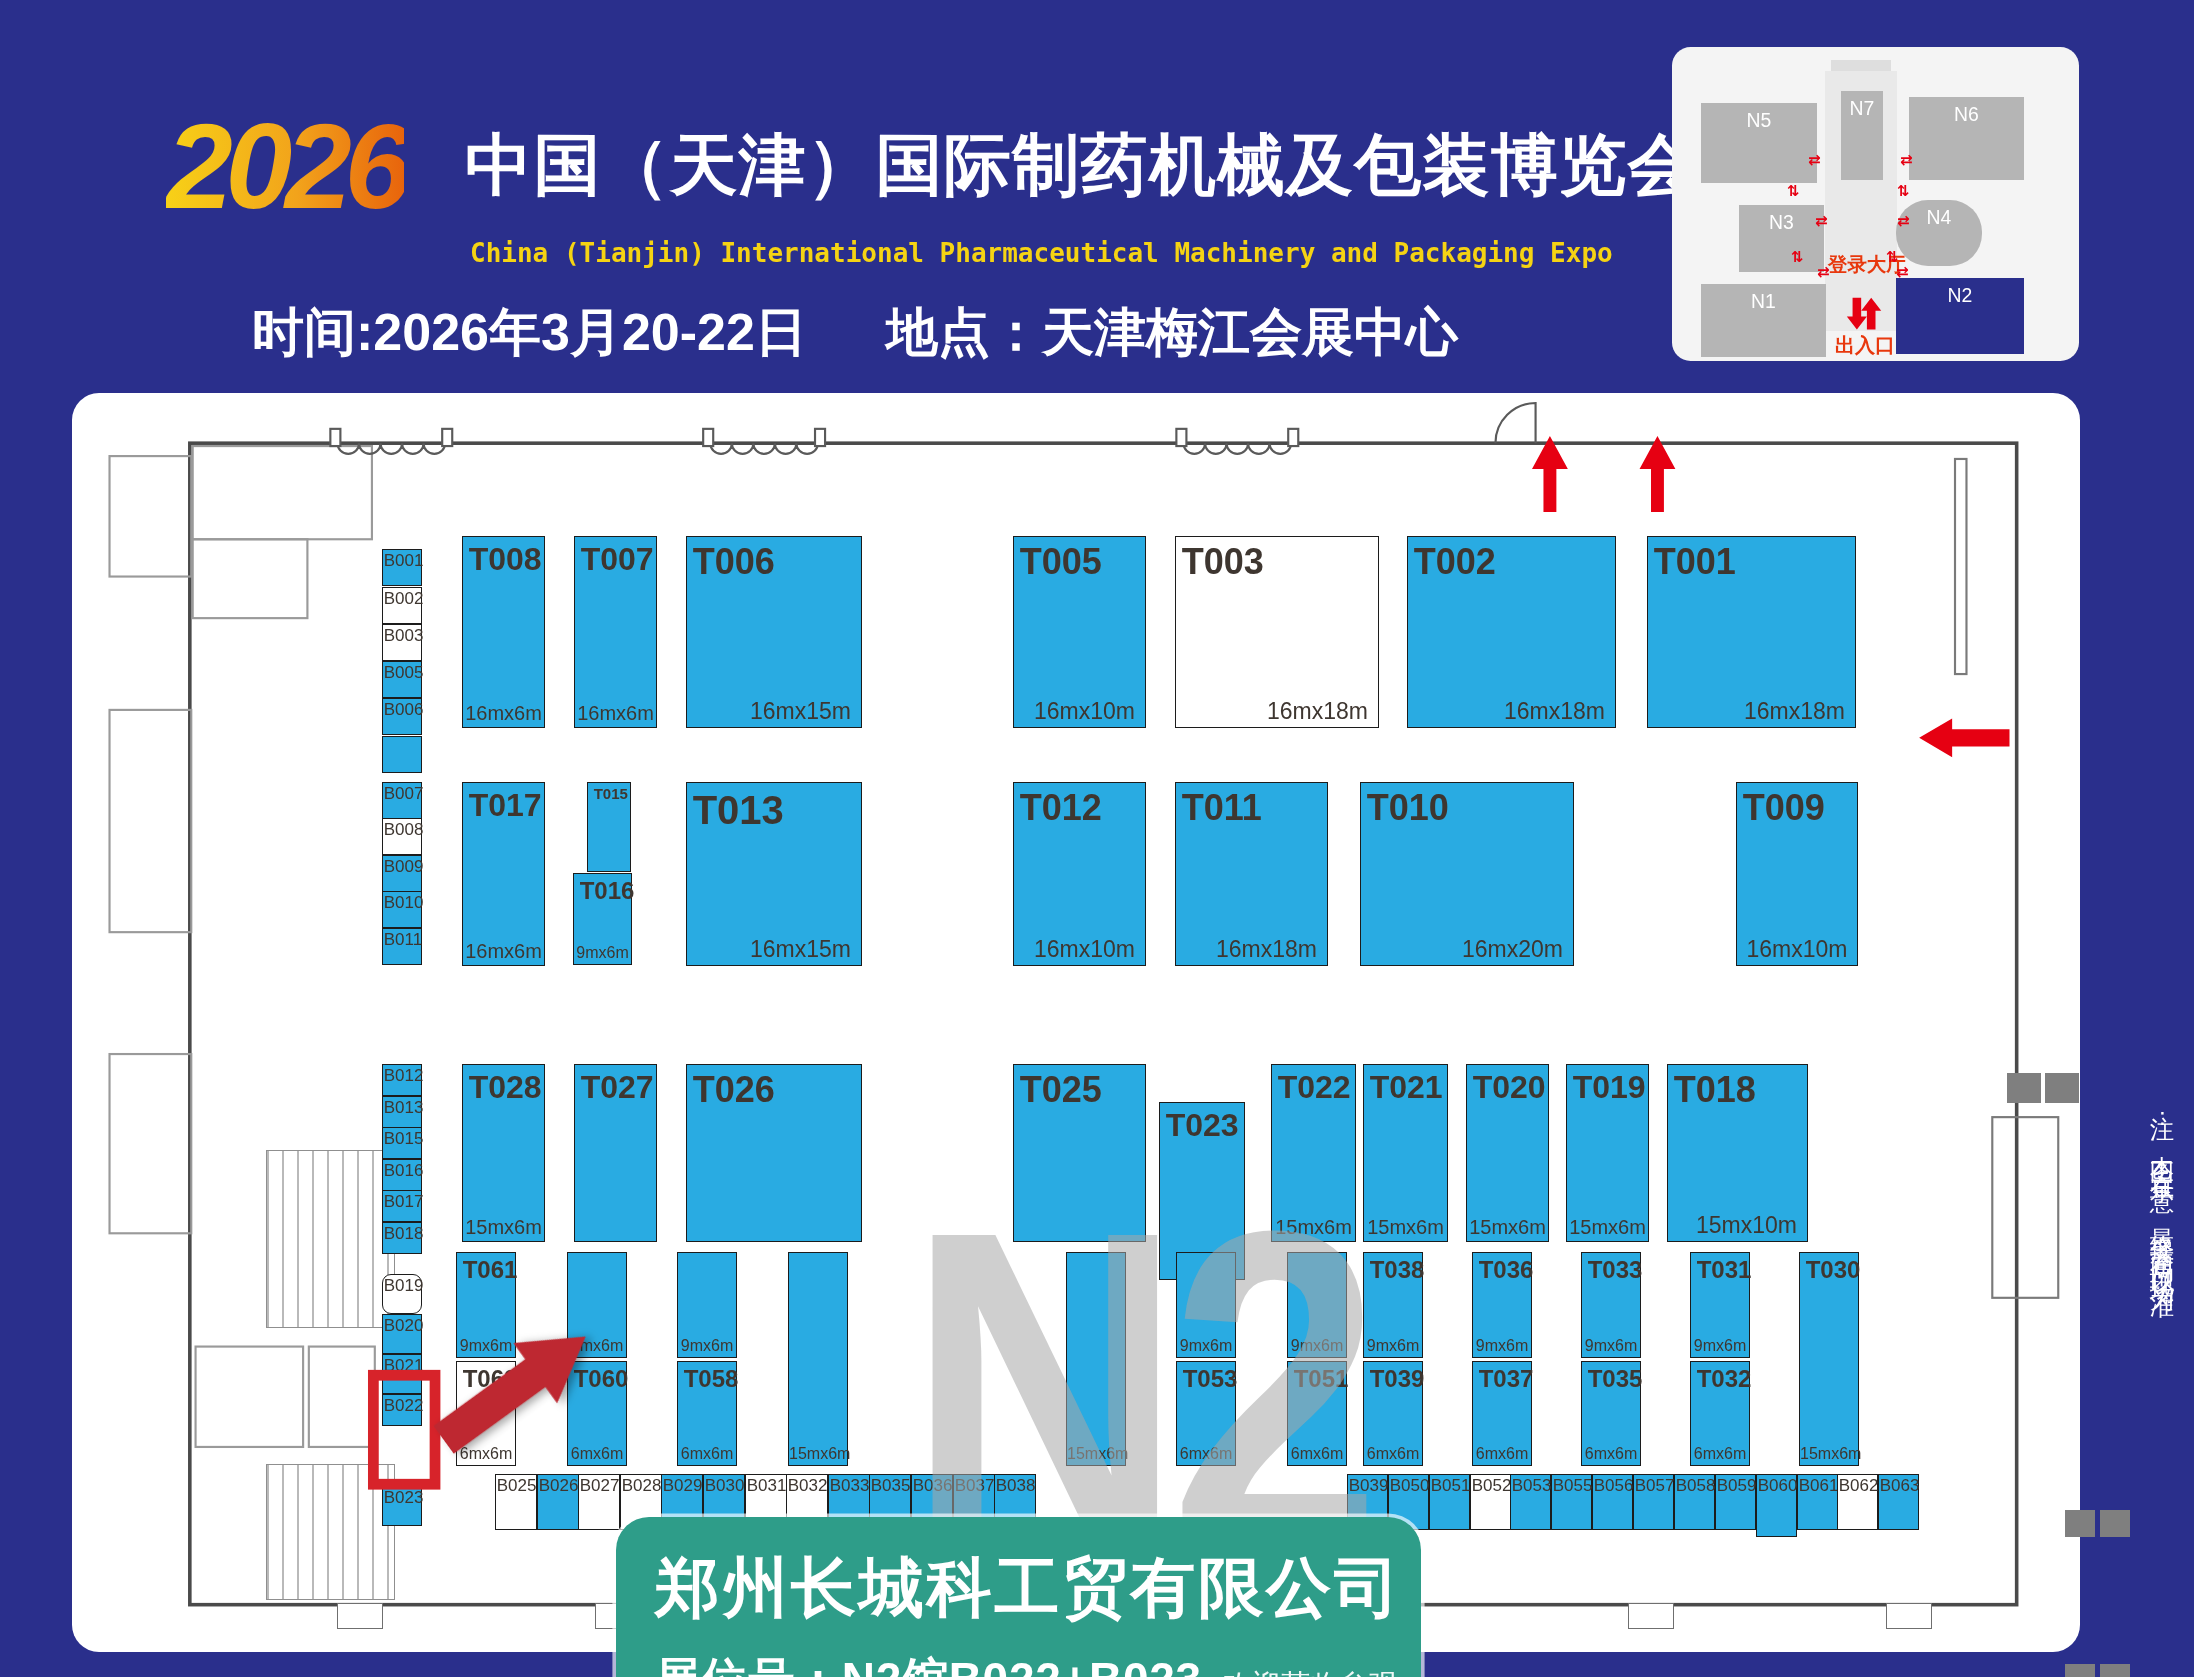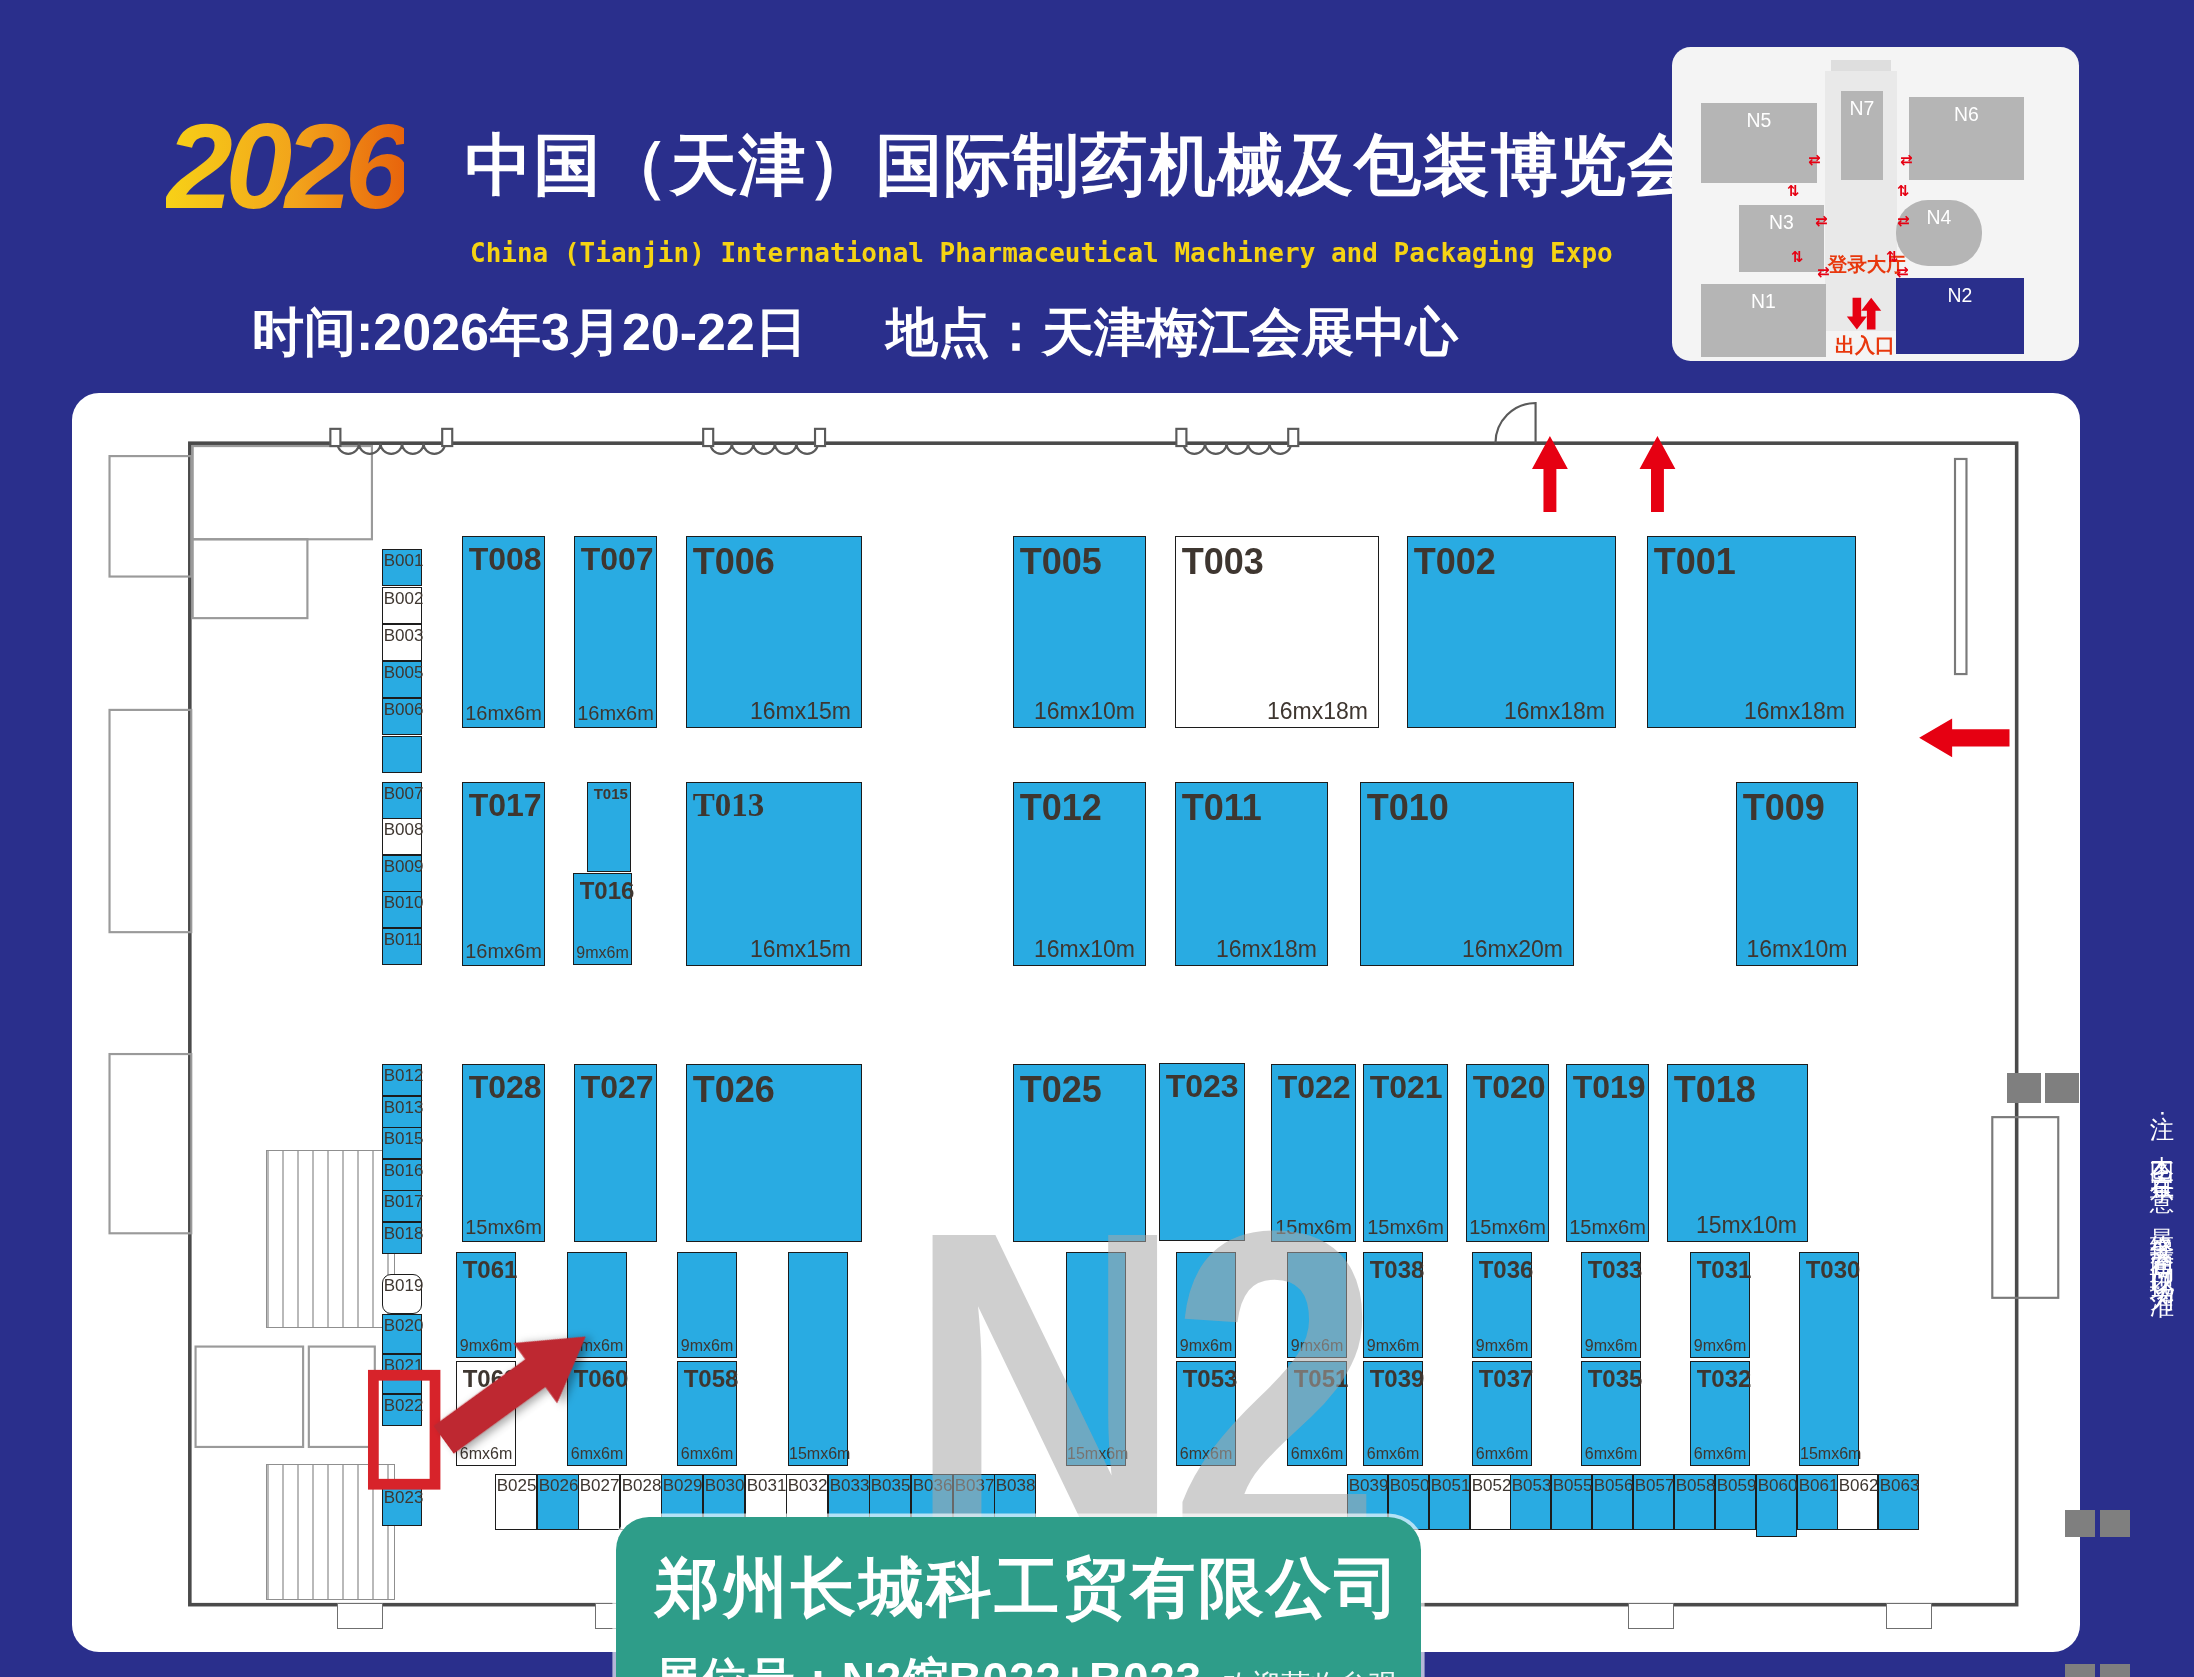--- a/index.html
+++ b/index.html
@@ -181,21 +181,21 @@
           <div class="size" style="font-size: 20px;">16mx6m</div>
         </div>
         <div class="booth blue" style="left: 515px; top: 389px; width: 44px; height: 90px;">
           <div class="lbl" style="font-size: 15px;">T015</div>
         </div>
         <div class="booth blue" style="left: 501px; top: 480px; width: 59px; height: 92px;">
           <div class="lbl" style="font-size: 24px;">T016</div>
           <div class="size" style="font-size: 16px;">9mx6m</div>
         </div>
         <div class="booth blue" style="left: 614px; top: 389px; width: 176px; height: 184px;">
-          <div class="lbl" style="font-size: 33px; font-family: Liberation Serif, serif;">T013</div>
+          <div class="lbl" style="font-size: 40px;">T013</div>
           <div class="size right" style="font-size: 23px;">16mx15m</div>
         </div>
         <div class="booth blue" style="left: 941px; top: 389px; width: 133px; height: 184px;">
           <div class="lbl" style="font-size: 36px;">T012</div>
           <div class="size right" style="font-size: 23px;">16mx10m</div>
         </div>
         <div class="booth blue" style="left: 1103px; top: 389px; width: 153px; height: 184px;">
           <div class="lbl" style="font-size: 36px;">T011</div>
           <div class="size right" style="font-size: 23px;">16mx18m</div>
         </div>
@@ -213,21 +213,21 @@
         </div>
         <div class="booth blue" style="left: 502px; top: 671px; width: 83px; height: 178px;">
           <div class="lbl" style="font-size: 32px;">T027</div>
         </div>
         <div class="booth blue" style="left: 614px; top: 671px; width: 176px; height: 178px;">
           <div class="lbl" style="font-size: 36px;">T026</div>
         </div>
         <div class="booth blue" style="left: 941px; top: 671px; width: 133px; height: 178px;">
           <div class="lbl" style="font-size: 36px;">T025</div>
         </div>
-        <div class="booth blue" style="left: 1087px; top: 670px; width: 86px; height: 178px;">
+        <div class="booth blue" style="left: 1087px; top: 709px; width: 86px; height: 178px;">
           <div class="lbl" style="font-size: 32px;">T023</div>
         </div>
         <div class="booth blue" style="left: 1199px; top: 671px; width: 85px; height: 178px;">
           <div class="lbl" style="font-size: 32px;">T022</div>
           <div class="size" style="font-size: 20px;">15mx6m</div>
         </div>
         <div class="booth blue" style="left: 1291px; top: 671px; width: 85px; height: 178px;">
           <div class="lbl" style="font-size: 32px;">T021</div>
           <div class="size" style="font-size: 20px;">15mx6m</div>
         </div>

